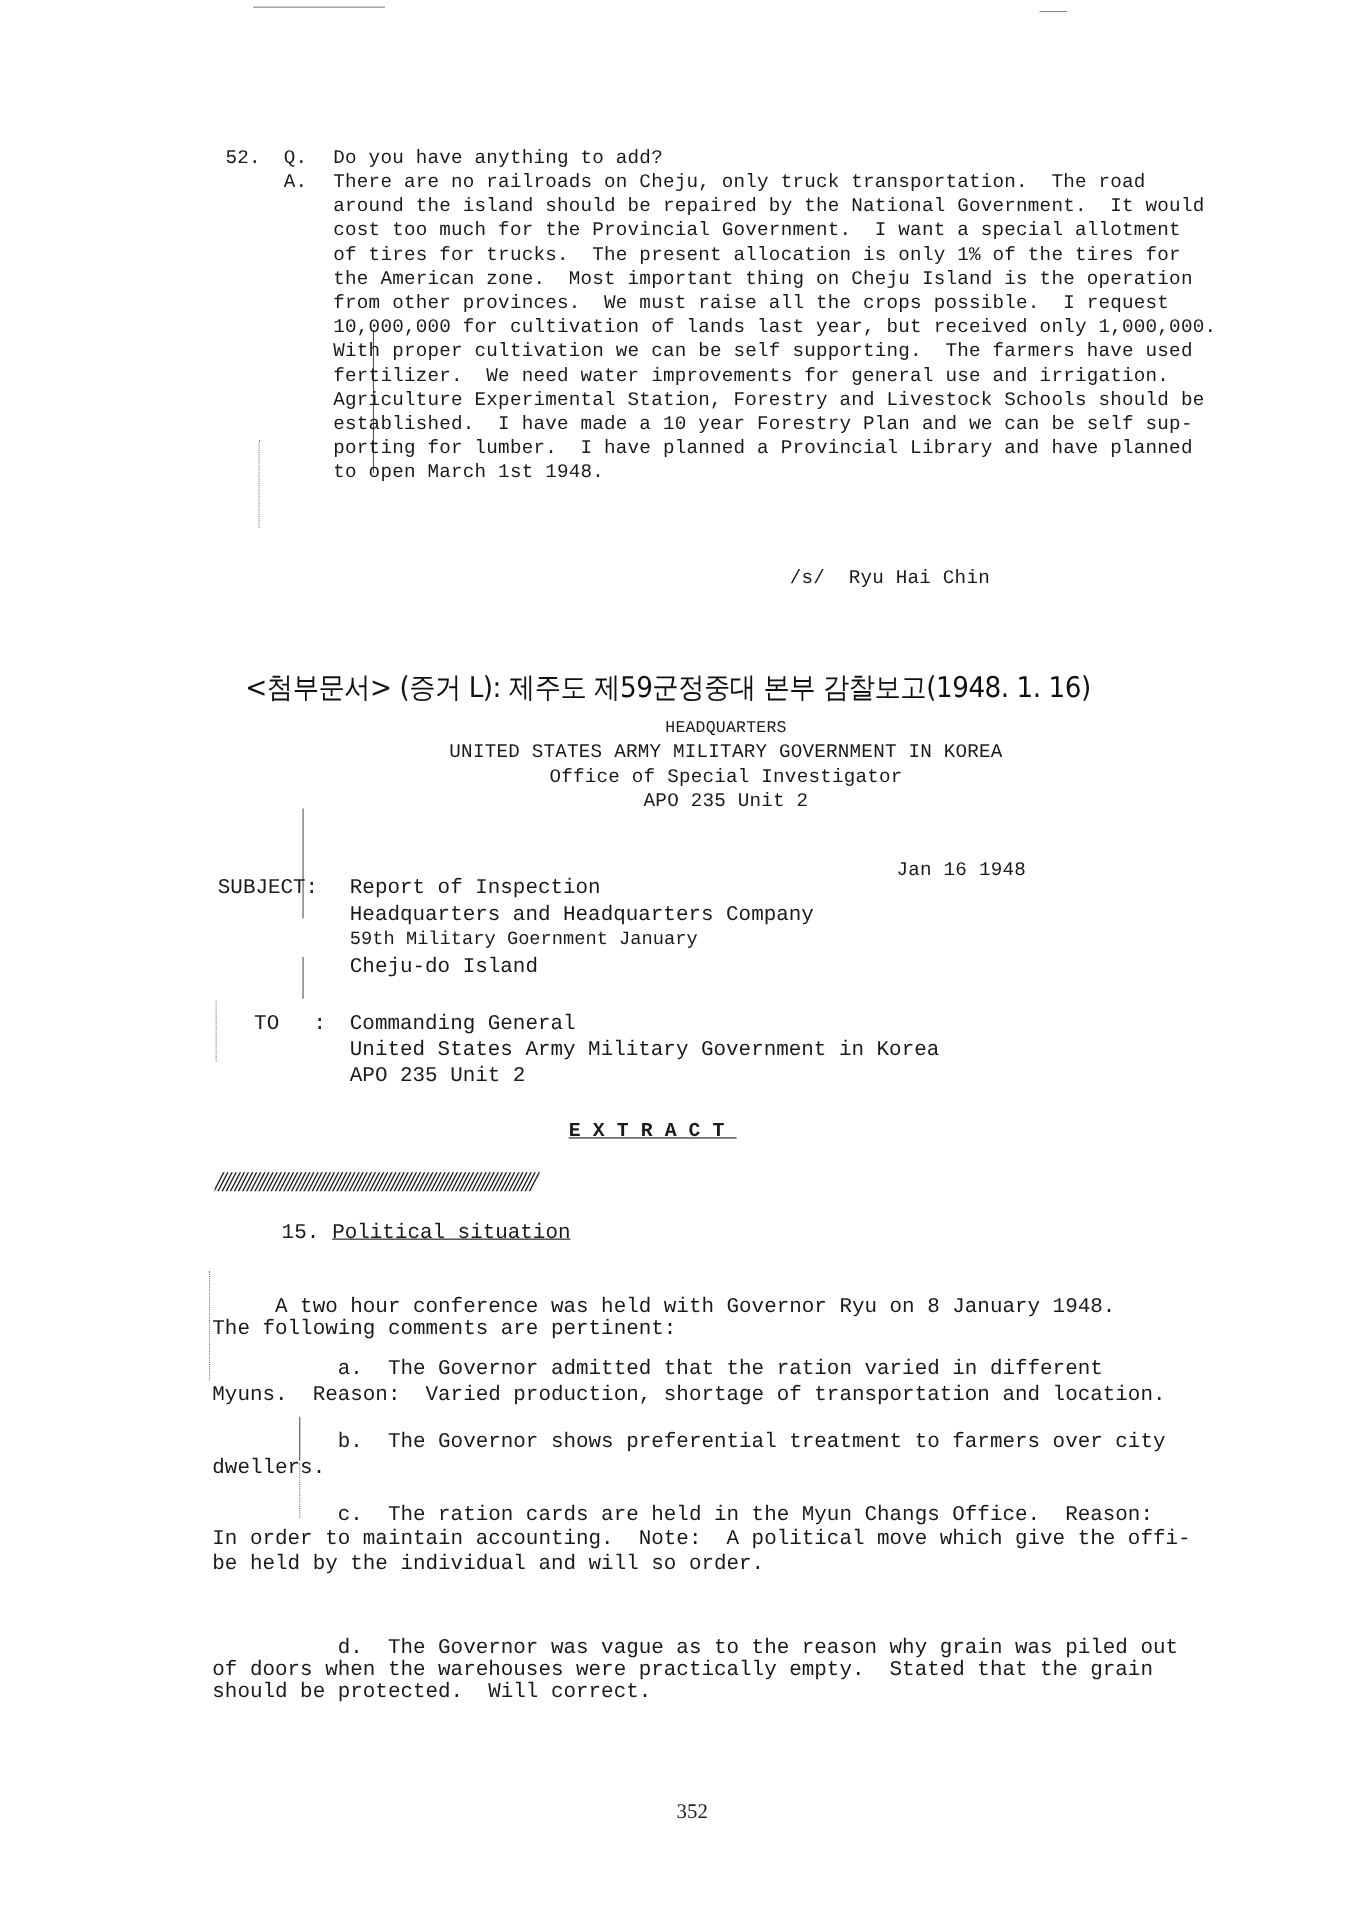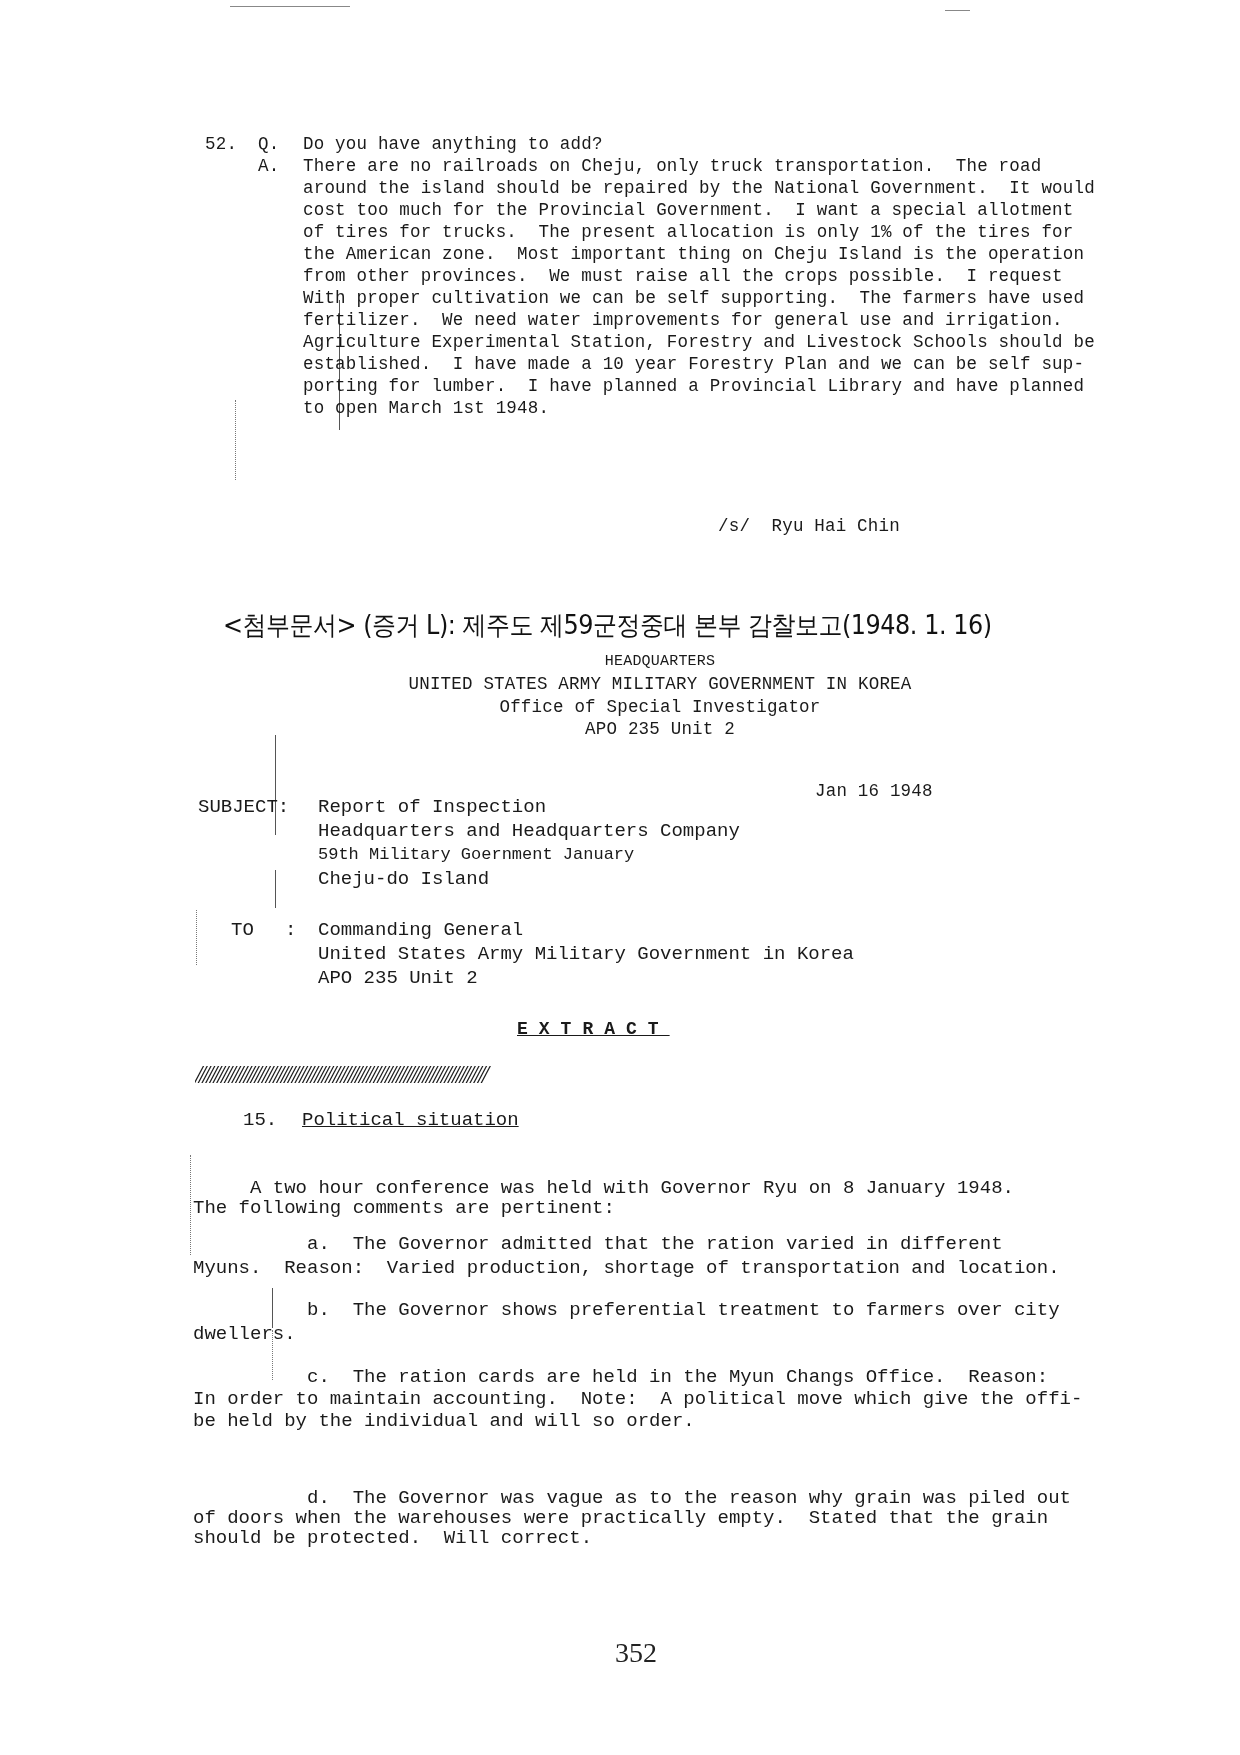--- a/index.html
+++ b/index.html
@@ -15,21 +15,21 @@
     .margin-mark { width: 1px; background: #555; }
     .dotted-mark { width: 0; border-left: 1px dotted #777; }
     .korean-title {
       font-family: "DejaVu Sans", sans-serif; font-size: 26px; letter-spacing: -0.5px;
       color: #111; white-space: pre; transform: scaleX(0.92); transform-origin: left center;
     }
     .center { text-align: center; }
     .underline { text-decoration: underline; }
     .extract { letter-spacing: 11px; font-weight: bold; text-decoration: underline; font-size: 18px; }
     .slashes { font-size: 26px; letter-spacing: -3.5px; white-space: pre; font-family: "Liberation Serif", serif; font-style: italic; }
-    .page-num { font-family: "Liberation Serif", serif; font-size: 28px; color: #222; }
+    .page-num { font-family: "Liberation Serif", serif; font-size: 19px; color: #222; }
   </style>
 </head>
 <body>
 
 <div class="abs top-scan" style="left:230px; width:120px;"></div>
 <div class="abs top-scan" style="left:945px; width:25px; top:10px;"></div>
 
 <div class="abs margin-mark" style="left:339px; top:300px; height:130px;"></div>
 <div class="abs dotted-mark" style="left:235px; top:400px; height:80px;"></div>
 <div class="abs margin-mark" style="left:275px; top:735px; height:100px;"></div>
@@ -44,20 +44,21 @@
 <div class="abs tw" style="left:303px; top:133px;">Do you have anything to add?</div>
 <div class="abs tw" style="left:258px; top:155px;">A.</div>
 
 <div class="abs" style="left:303px; top:155px; width:800px;">
   <div class="tw">There are no railroads on Cheju, only truck transportation.  The road</div>
   <div class="tw">around the island should be repaired by the National Government.  It would</div>
   <div class="tw">cost too much for the Provincial Government.  I want a special allotment</div>
   <div class="tw">of tires for trucks.  The present allocation is only 1% of the tires for</div>
   <div class="tw">the American zone.  Most important thing on Cheju Island is the operation</div>
   <div class="tw">from other provinces.  We must raise all the crops possible.  I request</div>
+  <div class="tw">10,000,000 for cultivation of lands last year, but received only 1,000,000.</div>
   <div class="tw">With proper cultivation we can be self supporting.  The farmers have used</div>
   <div class="tw">fertilizer.  We need water improvements for general use and irrigation.</div>
   <div class="tw">Agriculture Experimental Station, Forestry and Livestock Schools should be</div>
   <div class="tw">established.  I have made a 10 year Forestry Plan and we can be self sup-</div>
   <div class="tw">porting for lumber.  I have planned a Provincial Library and have planned</div>
   <div class="tw">to open March 1st 1948.</div>
 </div>
 
 <div class="abs tw" style="left:718px; top:515px;">/s/  Ryu Hai Chin</div>
 
@@ -85,21 +86,21 @@
 <div class="abs" style="left:318px; top:918px;">
   <div class="tw2">Commanding General</div>
   <div class="tw2">United States Army Military Government in Korea</div>
   <div class="tw2">APO 235 Unit 2</div>
 </div>
 
 <div class="abs tw extract" style="left:517px; top:1018px;">EXTRACT</div>
 
 <div class="abs slashes" style="left:195px; top:1060px; width:910px; overflow:hidden;">//////////////////////////////////////////////////////////////////////////////</div>
 
-<div class="abs tw2" style="left:243px; top:1108px;">15.</div>
+<div class="abs tw2" style="left:256px; top:1108px;">15.</div>
 <div class="abs tw2 underline" style="left:302px; top:1108px;">Political situation</div>
 
 <div class="abs" style="left:193px; top:1158px;">
   <div class="tw2" style="line-height:20px;margin-top:20px;">     A two hour conference was held with Governor Ryu on 8 January 1948.</div>
   <div class="tw2" style="line-height:20px;">The following comments are pertinent:</div>
 </div>
 
 <div class="abs" style="left:193px; top:1232px;">
   <div class="tw2">          a.  The Governor admitted that the ration varied in different</div>
   <div class="tw2">Myuns.  Reason:  Varied production, shortage of transportation and location.</div>

